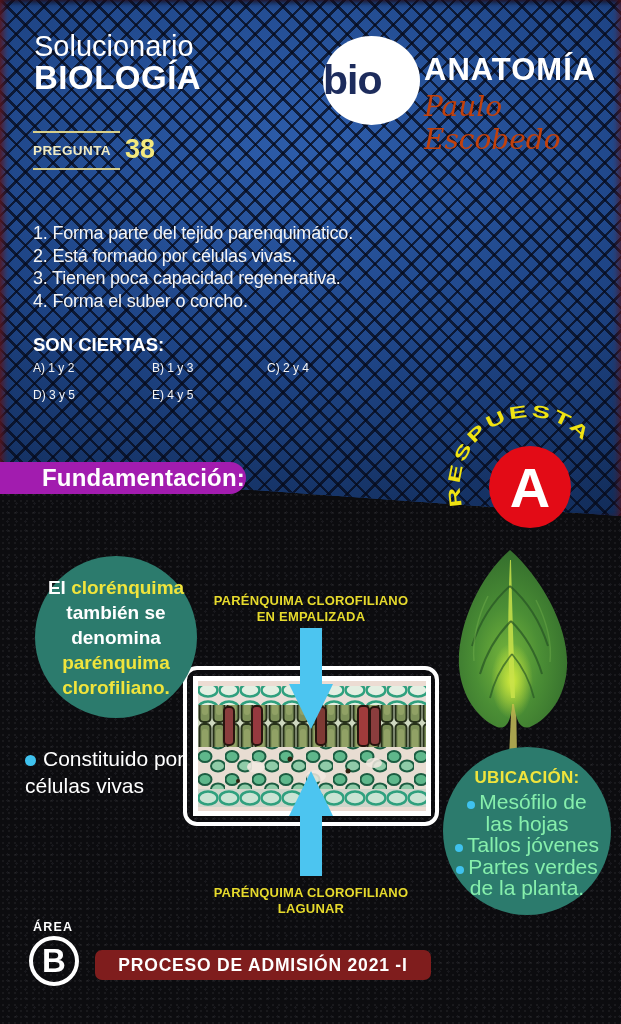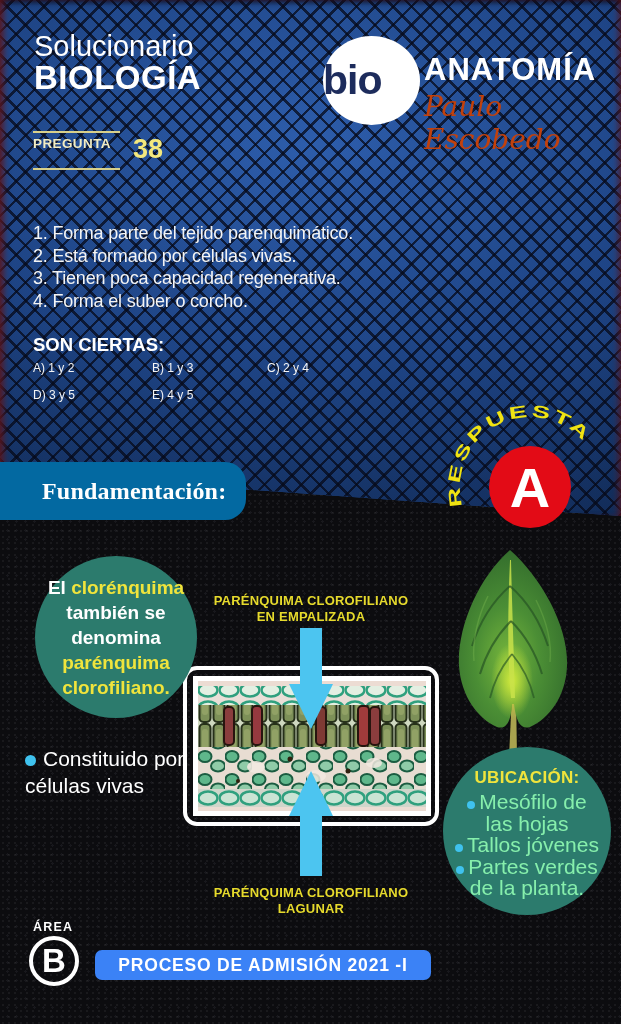--- a/index.html
+++ b/index.html
@@ -34,35 +34,35 @@
   .title-main { position:absolute; left:34px; top:59px; font-size:33px; font-weight:800; letter-spacing:0.5px; color:#fff; }
   .logo-oval {
     position:absolute; left:323px; top:36px; width:97px; height:89px; border-radius:50%;
     background:#fff; display:flex; align-items:center; justify-content:flex-start; z-index:2;
   }
   .logo-bio { font-size:41px; font-weight:800; color:#1d2c5c; letter-spacing:-1px; }
   .logo-brand { position:absolute; left:424px; top:52px; font-size:31px; font-weight:800; letter-spacing:1px; color:#fff; }
   .logo-author { position:absolute; left:424px; top:90px; font-size:28px; font-style:italic; font-family:"DejaVu Serif", serif; color:#c2410c; }
   
   .q-line { position:absolute; left:33px; width:87px; height:2px; background:#d9d08a; }
-  .q-label-row { position:absolute; left:33px; top:136px; display:flex; gap:22px; }
+  .q-label-row { position:absolute; left:33px; top:136px; display:flex; align-items:flex-end; gap:14px; }
   .q-label { font-size:13.5px; font-weight:700; letter-spacing:0.4px; color:#f2ecc2; padding-bottom:5px; }
   .q-number { font-size:27px; font-weight:700; color:#f3e87e; line-height:27px; }
   .q-prompt { position:absolute; left:33px; top:175px; width:575px; font-size:18px; line-height:23.5px; color:#f4f4f4; letter-spacing:-0.2px; }
   .q-items { position:absolute; left:33px; top:222px; width:575px; font-size:18px; color:#f4f4f4; letter-spacing:-0.2px; }
   .q-items div { line-height:22.5px; }
   .q-certain { position:absolute; left:33px; top:334px; font-size:18.5px; font-weight:700; color:#fff; }
   .q-options { position:absolute; left:33px; top:357px; width:430px; display:grid; grid-template-columns:119px 115px auto; row-gap:4px; font-size:12px; color:#f4f4f4; }
   .q-options div { line-height:23px; }
   
   .banner {
-    position:absolute; left:0; top:462px; width:246px; height:58px; z-index:4;
-    background:#0369a1; border-radius:0 21px 21px 0;
+    position:absolute; left:0; top:462px; width:246px; height:32px; z-index:4;
+    background:#a21caf; border-radius:0 21px 21px 0;
     display:flex; align-items:center; padding-left:42px;
-    font-size:24px; font-weight:700; color:#fff; letter-spacing:0.2px;font-family:Liberation Serif, serif;
+    font-size:24px; font-weight:700; color:#fff; letter-spacing:0.2px;
   }
   
   .answer-svg { position:absolute; left:438px; top:392px; z-index:6; }
   
   .bubble {
     position:absolute; left:35px; top:556px; width:162px; height:162px; border-radius:50%;
     background:#2c7b6d; z-index:3; display:flex; align-items:center; justify-content:center;
   }
   .bubble p { width:152px; text-align:center; font-size:19px; font-weight:700; line-height:25px; }
   .tw { color:#fff; } .ty { color:#f0e43c; }
@@ -92,21 +92,21 @@
     position:absolute; left:443px; top:747px; width:168px; height:168px; border-radius:50%;
     background:#2c7b6d; z-index:2; padding-top:21px; text-align:center;
   }
   .ub-title { font-size:17px; font-weight:700; color:#f0e43c; letter-spacing:0.3px; margin-bottom:3px; }
   .ub-items { width:152px; margin:0 auto; font-size:21px; line-height:21.5px; color:#86efac; }
   .ub-items .dot2 { display:inline-block; width:8px; height:8px; border-radius:50%; background:#3fc2ee; margin-right:4px; }
   
   .area-label { position:absolute; left:33px; top:920px; font-size:12.5px; font-weight:700; letter-spacing:1.2px; color:#fff; z-index:2; }
   .area-circle { position:absolute; left:29px; top:936px; width:50px; height:50px; border:4px solid #fff; border-radius:50%;
     display:flex; align-items:center; justify-content:center; font-size:33px; font-weight:800; color:#fff; z-index:2; }
-  .admission-bar { position:absolute; left:95px; top:950px; width:336px; height:30px; background:#3b82f6; border-radius:7px;
+  .admission-bar { position:absolute; left:95px; top:950px; width:336px; height:30px; background:#7f1d1d; border-radius:7px;
     display:flex; align-items:center; justify-content:center; font-size:17.5px; font-weight:700; letter-spacing:0.8px; color:#fff; z-index:2; }
 </style>
 </head>
 <body>
 
 <div class="page">
   <div class="bg-black"></div>
   <div class="bg-blue"></div>
 
   <div class="title-top">Solucionario</div>

